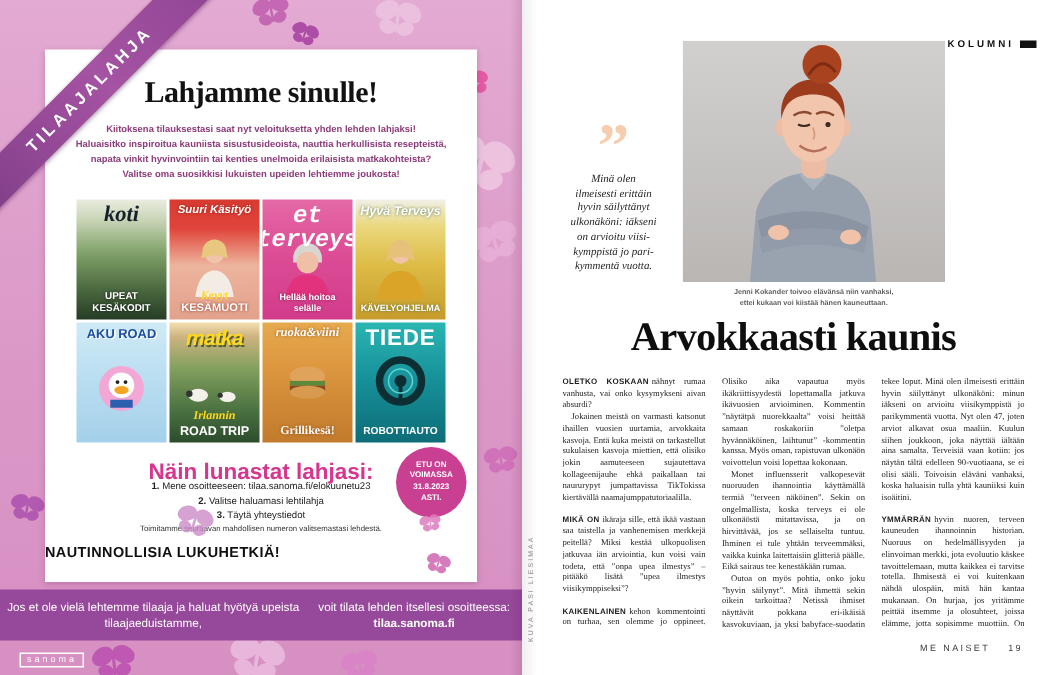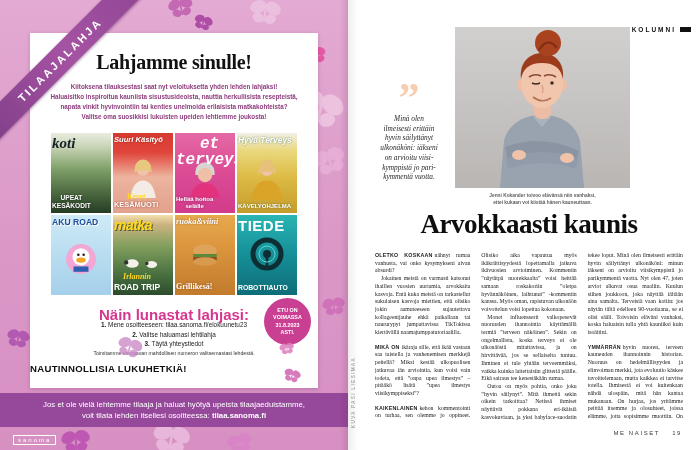--- a/index.html
+++ b/index.html
@@ -8,21 +8,21 @@
   
   .page-left{position:absolute;left:0;top:0;width:348px;height:450px;background:linear-gradient(180deg,#e3aad3 0%,#db98c7 55%,#d690c2 100%);overflow:hidden}
   .page-left::after{content:"";position:absolute;right:0;top:0;width:8px;height:100%;background:linear-gradient(270deg,rgba(90,30,70,.14),rgba(0,0,0,0));z-index:6;pointer-events:none}
   .bf{position:absolute;z-index:0}
   .bf svg{width:100%;height:100%;display:block}
   .ribbon{position:absolute;top:47px;left:-60px;width:240px;height:26px;transform:rotate(-45deg);background:linear-gradient(90deg,#7d3c86,#a553a3 55%,#8d4492);display:flex;align-items:center;justify-content:center;color:#fff;font-weight:800;font-size:11px;letter-spacing:2.5px;z-index:4;box-shadow:0 1px 3px rgba(60,10,60,.4)}
   .card{position:absolute;left:30px;top:33px;width:288px;height:355px;background:#fff;z-index:1;box-shadow:0 1px 4px rgba(100,30,80,.25)}
   .card-title{position:absolute;top:18px;left:0;width:100%;text-align:center;font-family:"Liberation Serif",serif;font-weight:700;font-size:20px;color:#121212;letter-spacing:-.3px}
   .card-intro{position:absolute;top:49px;left:5px;right:5px;text-align:center;font-size:6.3px;line-height:10px;font-weight:700;color:#8d3c7c;white-space:pre-line}
   .covers{position:absolute;left:21px;top:100px;width:246px;display:grid;grid-template-columns:repeat(4,1fr);gap:2px;z-index:1}
-  .cover{position:relative;height:80px;overflow:hidden;display:flex;flex-direction:column;align-items:flex-start;justify-content:space-between;padding:3px 1px;box-sizing:border-box}
+  .cover{position:relative;height:80px;overflow:hidden;display:flex;flex-direction:column;align-items:center;justify-content:space-between;padding:3px 1px;box-sizing:border-box}
   .cover .mast{line-height:1;z-index:2;text-align:center}
   .cover .cl{text-align:center;line-height:1.2;z-index:2}
   .cover .art{position:absolute;z-index:1}
   .c1{background:linear-gradient(180deg,#e9ecdf 0%,#c6d3b4 18%,#7fa068 45%,#46633c 78%,#253c24 100%)}
   .c1 .mast{font-family:"Liberation Serif",serif;font-style:italic;font-weight:700;font-size:15px;color:#15202a}
   .c1 .cl{color:#fff;font-weight:800;font-size:6.6px;text-shadow:0 0 2px rgba(0,0,0,.7)}
   .c2{background:linear-gradient(180deg,#d63a31 0%,#e0443a 24%,#edb49e 55%,#e2a18b 100%)}
   .c2 .mast{color:#fff;font-style:italic;font-weight:800;font-size:7.6px;text-shadow:0 0 2px rgba(140,20,10,.8)}
   .c2 .s1{font-family:"Liberation Serif",serif;font-style:italic;color:#ffd81e;font-size:8px;font-weight:700}
   .c2 .s2{color:#fff;font-weight:800;font-size:7.4px;text-shadow:0 0 2px rgba(120,20,10,.8)}
@@ -43,21 +43,21 @@
   .c7 .cl{color:#fff;font-family:"Liberation Serif",serif;font-weight:700;font-size:8px;text-shadow:0 0 2px rgba(120,60,10,.7)}
   .c8{background:linear-gradient(180deg,#2ab5b2 0%,#17929b 45%,#0d6d77 100%)}
   .c8 .mast{color:#fff;font-weight:900;font-size:15px;letter-spacing:.5px}
   .c8 .cl{color:#fff;font-weight:900;font-size:6.8px}
   .badge{position:absolute;left:234px;top:265px;width:47px;height:47px;border-radius:50%;background:#c93f92;color:#fff;display:flex;align-items:center;justify-content:center;text-align:center;font-size:5.4px;font-weight:700;line-height:7.4px;white-space:pre-line;z-index:3}
   .redeem-h{position:absolute;top:273px;left:0;width:100%;text-align:center;color:#d6368e;font-size:15px;font-weight:800}
   .steps{position:absolute;top:287px;left:0;width:100%;text-align:center;font-size:6.4px;line-height:9.6px;color:#222}
   .step b{font-weight:800}
   .note{position:absolute;top:317px;left:0;width:100%;text-align:center;font-size:5.2px;color:#333}
   .closing{position:absolute;top:330px;left:0;width:100%;text-align:left;font-size:9.6px;font-weight:800;color:#0f0f0f;letter-spacing:.3px}
-  .band{position:absolute;left:0;top:393px;width:100%;height:34px;background:#96489a;z-index:3;display:flex;flex-direction:column;align-items:center;justify-content:center;color:#fff;font-size:7.8px;line-height:11.5px;font-weight:500;text-align:center}
+  .band{position:absolute;left:0;top:393px;width:100%;height:34px;background:#96489a;z-index:3;display:flex;flex-direction:row;align-items:center;justify-content:center;color:#fff;font-size:7.8px;line-height:11.5px;font-weight:500;text-align:center}
   .band b{font-weight:800}
   .sanoma{position:absolute;left:13px;top:435px;border:1px solid #fff;color:#fff;font-size:6px;letter-spacing:2px;padding:1px 4px;z-index:4;font-weight:500}
 
   
   .page-right{position:absolute;left:348px;top:0;width:348px;height:450px;background:#fff}
   .fold{position:absolute;left:0;top:0;width:10px;height:100%;background:linear-gradient(90deg,rgba(110,80,100,.10),rgba(0,0,0,0))}
   .kolumni{position:absolute;top:26px;right:5px;display:flex;align-items:center;gap:4px}
   .kolumni .lbl{font-size:6.5px;font-weight:700;letter-spacing:2px;color:#111}
   .kolumni .bar{width:11px;height:5px;background:#111}
   .quote{position:absolute;left:14px;top:86px;width:94px;text-align:center}

